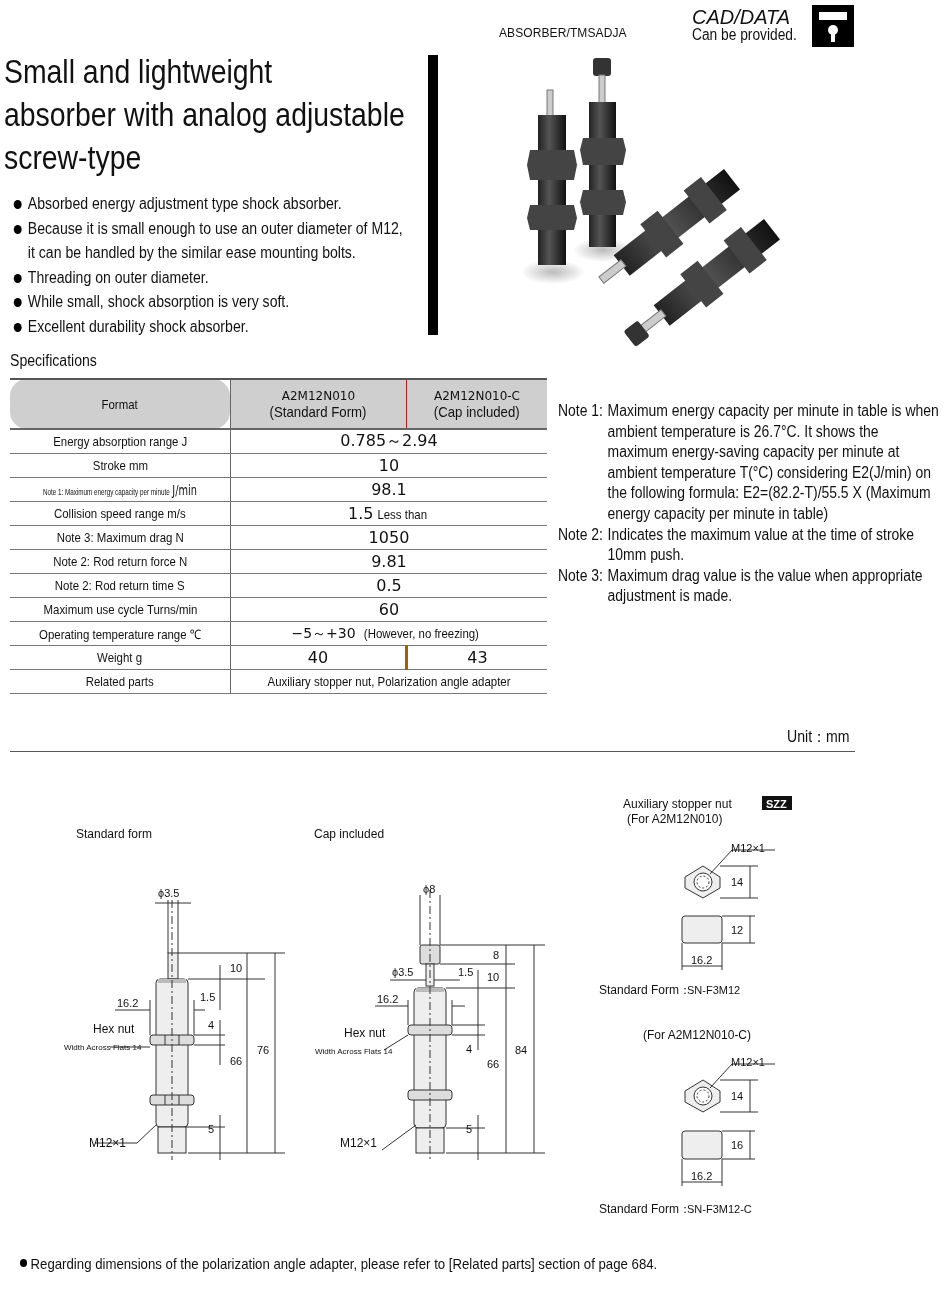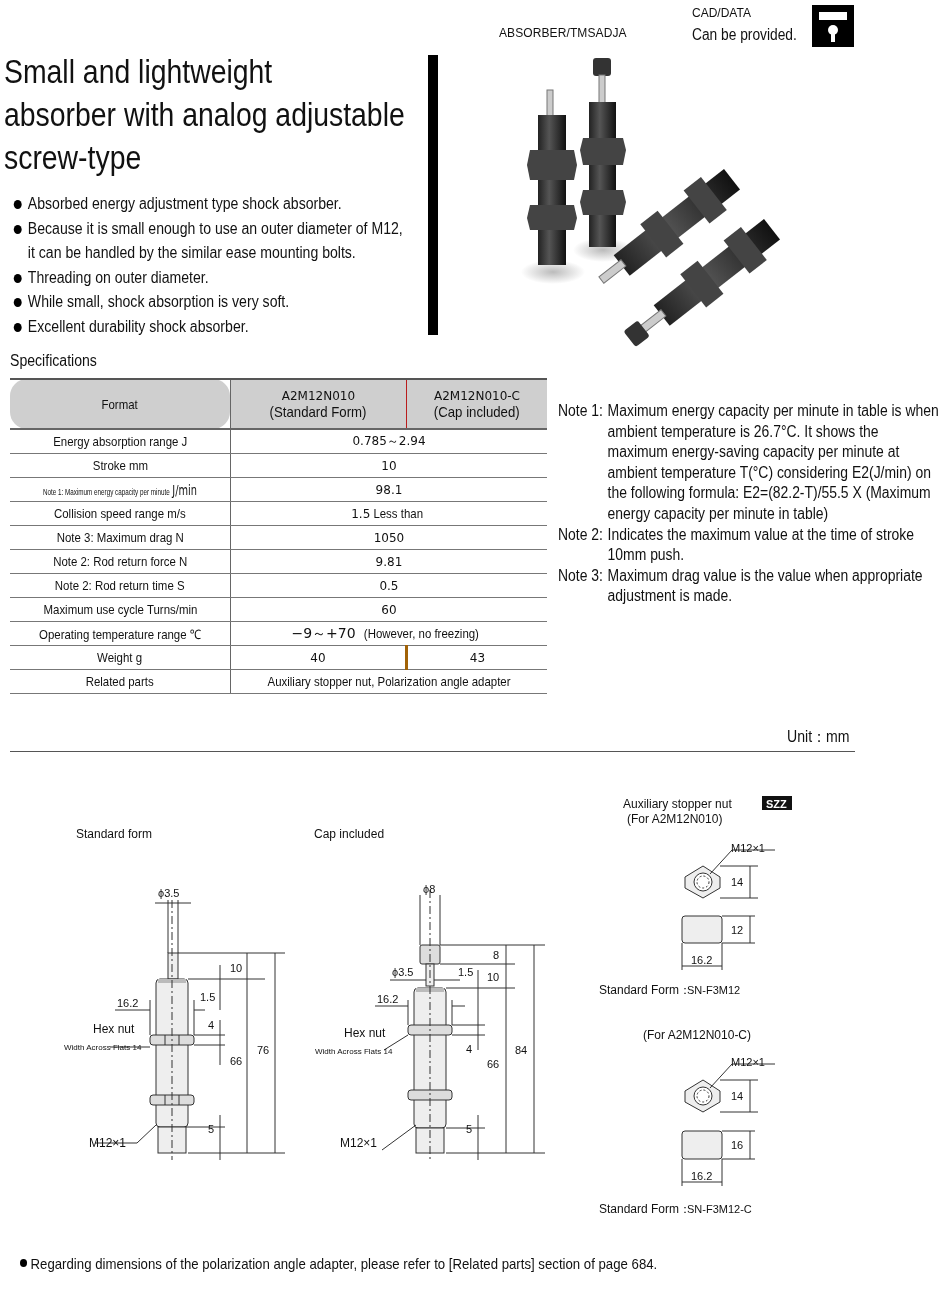--- a/index.html
+++ b/index.html
@@ -1,21 +1,21 @@
 <!DOCTYPE html>
 <html><head>
 <meta charset="utf-8">
 <style>
   html, body { margin: 0; padding: 0; background: #fff; }
   body { width: 950px; height: 1310px; position: relative; overflow: hidden;
          font-family: "Liberation Sans", sans-serif; color: #111; }
   .abs { position: absolute; }
   .cond { font-family: "Liberation Sans", sans-serif; transform-origin: left top; }
   .hdr-series { left: 499px; top: 26px; font-size: 12px; letter-spacing: 0.1px; }
-  .hdr-cad1 { left: 692px; top: 6px; font-size: 12px; }
+  .hdr-cad1 { left: 692px; top: 6px; font-size: 20px; font-style: italic; }
   .hdr-cad2 { left: 692px; top: 26px; font-size: 16px; transform: scaleX(0.86); }
   .cad-icon { left: 812px; top: 5px; width: 42px; height: 42px; background: #000; }
   .cad-icon .slot { position: absolute; left: 7px; top: 7px; width: 28px; height: 8px; background: #fff; }
   .cad-icon .hole { position: absolute; left: 16px; top: 20px; width: 10px; height: 10px; border-radius: 50%; background: #fff; }
   .cad-icon .stem { position: absolute; left: 19px; top: 28px; width: 4px; height: 9px; background: #fff; }
 
   .title { left: 4px; top: 50px; font-size: 33px; line-height: 43px; transform: scaleX(0.86); white-space: nowrap; }
   .title div { white-space: nowrap; }
   .vbar { left: 428px; top: 55px; width: 10px; height: 280px; background: #000; }
 
@@ -27,21 +27,21 @@
   .photo { left: 505px; top: 50px; width: 320px; height: 300px; }
 
   .spec-label { left: 10px; top: 352px; font-size: 16px; transform: scaleX(0.88); }
 
   table.spec { position: absolute; left: 10px; top: 378px; width: 537px; border-collapse: collapse; font-size: 13px; }
   table.spec td { border-bottom: 1.5px solid #777; text-align: center; height: 23px; padding: 0; }
   table.spec td.lbl { width: 186px; border-right: 1px solid #666; border-radius: 17px; }
   table.spec tr.head td { background: #cfcfcf; height: 48px; border-top: 2px solid #555; border-bottom: 2px solid #666; }
   table.spec tr.head td.mid { border-right: 1px solid #b91c1c; }
   .cw { display: inline-block; transform: scaleX(0.88); white-space: nowrap; }
-  .sans { font-family: "DejaVu Sans", sans-serif; font-size: 12px; }
+  .sans { font-family: "DejaVu Sans", sans-serif; font-size: 16px; }
   .tiny { font-size: 9px; }
   .headcode { font-family: "DejaVu Sans", sans-serif; font-size: 12px; }
 
   .notes { left: 558px; top: 401px; font-size: 16px; line-height: 20.6px; transform: scaleX(0.87); width: 440px; }
   .note { position: relative; padding-left: 57px; }
   .note .nlbl { position: absolute; left: 0; top: 0; }
 
   .unit { left: 787px; top: 727px; font-size: 16px; transform: scaleX(0.88); }
   .hrule { left: 10px; top: 751px; width: 845px; height: 0; border-top: 1.5px solid #555; }
 
@@ -166,21 +166,21 @@
   <tr>
     <td class="lbl"><span class="cw">Note 2: Rod return time S</span></td>
     <td colspan="2"><span class="sans">0.5</span></td>
   </tr>
   <tr>
     <td class="lbl"><span class="cw">Maximum use cycle Turns/min</span></td>
     <td colspan="2"><span class="sans">60</span></td>
   </tr>
   <tr>
     <td class="lbl"><span class="cw">Operating temperature range  ℃</span></td>
-    <td colspan="2"><span class="sans" style="font-size:14px">−9～+70</span><span class="cw">(However, no freezing)</span></td>
+    <td colspan="2"><span class="sans" style="font-size:14px">−5～+30</span><span class="cw">(However, no freezing)</span></td>
   </tr>
   <tr>
     <td class="lbl"><span class="cw">Weight g</span></td>
     <td style="border-right:3px solid #a16207;width:174px"><span class="sans">40</span></td>
     <td><span class="sans">43</span></td>
   </tr>
   <tr>
     <td class="lbl"><span class="cw">Related parts</span></td>
     <td colspan="2"><span class="cw">Auxiliary stopper nut, Polarization angle adapter</span></td>
   </tr>

